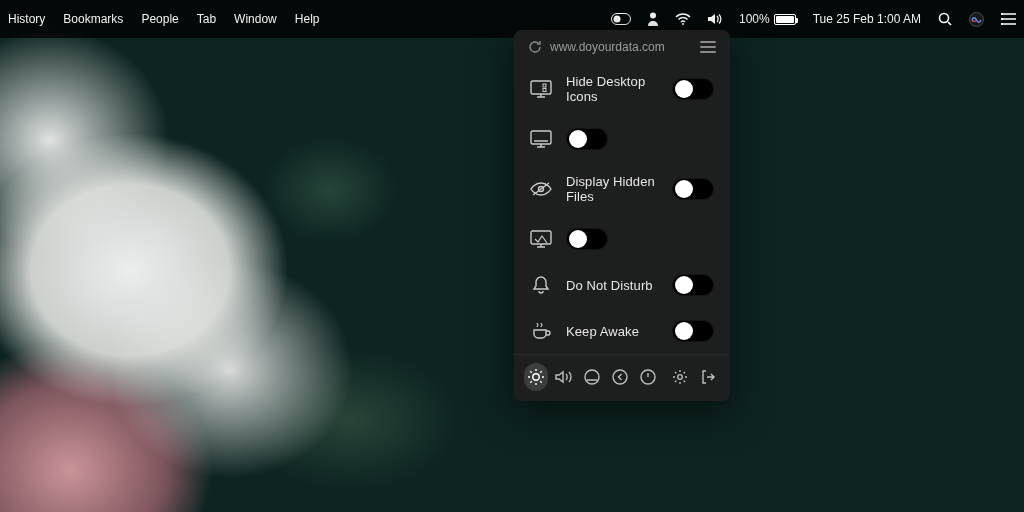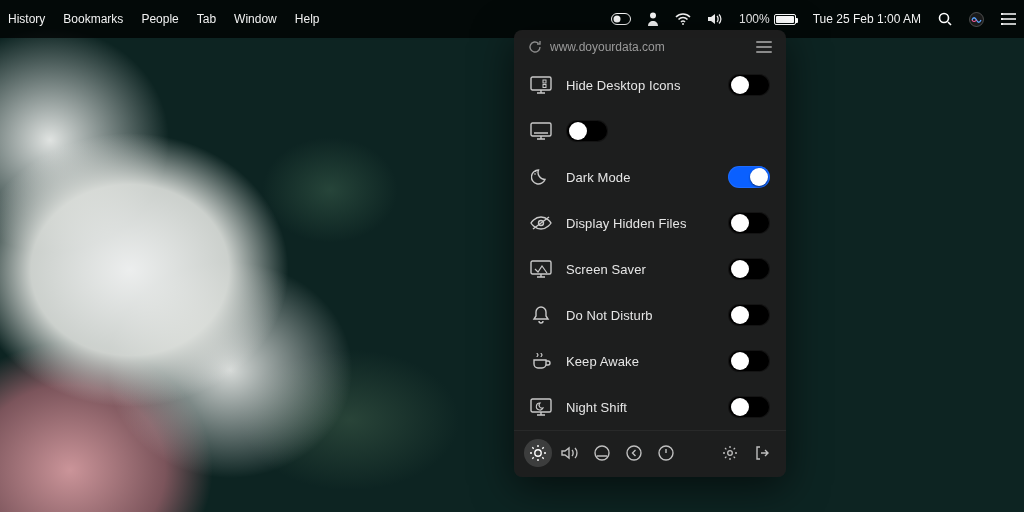--- a/index.html
+++ b/index.html
@@ -38,21 +38,21 @@
   .status-icon svg { display: block; }
   .battery-wrap { display: flex; align-items: center; gap: 4px; }
   .battery-body { width: 22px; height: 11px; border: 1px solid #fff; border-radius: 2px; position: relative; }
   .battery-body::after { content: ""; position: absolute; right: -3px; top: 3px; width: 2px; height: 5px; background: #fff; border-radius: 0 1px 1px 0; }
   .battery-fill { position: absolute; left: 1px; top: 1px; bottom: 1px; right: 1px; background: #fff; border-radius: 1px; }
 
   
   .panel {
     position: absolute;
     top: 30px; left: 514px;
-    width: 272px;
+    width: 216px;
     background: rgba(30,30,30,0.97);
     border-radius: 8px;
     box-shadow: 0 10px 40px rgba(0,0,0,0.6);
     color: #ddd;
     font-size: 13px;
     display: flex; flex-direction: column;
     overflow: hidden;
   }
   .panel-header {
     display: flex; align-items: center; gap: 8px;
@@ -215,32 +215,20 @@
             <rect x="1" y="1" width="20" height="13" rx="1.5"></rect>
             <path d="M7 17h8M11 14v3"></path>
             <path d="M4 11h14" stroke-width="1.6"></path>
           </svg>
       </span>
       <span class="switch">
           <span class="knob"></span>
         </span>
     </div>
 
-    <div class="toggle-row">
-      <span class="row-icon">
-        <svg width="20" height="20" viewBox="0 0 20 20" fill="none" stroke-width="1.4">
-            <path d="M14 12.5A7 7 0 0 1 7.5 3a7 7 0 1 0 6.5 9.5z"></path>
-            <path d="M4 4l1.5 1M3 7h2" stroke-width="1"></path>
-          </svg>
-      </span>
-      <span class="row-label">Dark Mode</span>
-      <span class="switch on">
-          <span class="knob"></span>
-        </span>
-    </div>
 
     <div class="toggle-row">
       <span class="row-icon">
         <svg width="22" height="16" viewBox="0 0 22 16" fill="none" stroke-width="1.4">
             <path d="M1 8s3.5-6 10-6 10 6 10 6-3.5 6-10 6S1 8 1 8z"></path>
             <circle cx="11" cy="8" r="2.5"></circle>
             <path d="M3 14 19 2"></path>
           </svg>
       </span>
       <span class="row-label">Display Hidden Files</span>
@@ -250,21 +238,20 @@
     </div>
 
     <div class="toggle-row">
       <span class="row-icon">
         <svg width="22" height="18" viewBox="0 0 22 18" fill="none" stroke-width="1.4">
             <rect x="1" y="1" width="20" height="13" rx="1.5"></rect>
             <path d="M7 17h8M11 14v3"></path>
             <path d="M5 9l3 3 4-6 5 7" stroke-width="1.2"></path>
           </svg>
       </span>
-      <span class="row-label">Screen Saver</span>
       <span class="switch">
           <span class="knob"></span>
         </span>
     </div>
 
     <div class="toggle-row">
       <span class="row-icon">
         <svg width="18" height="20" viewBox="0 0 18 20" fill="none" stroke-width="1.4">
             <path d="M9 2a5 5 0 0 0-5 5v4l-2 3h14l-2-3V7a5 5 0 0 0-5-5zM7 16a2 2 0 0 0 4 0"></path>
           </svg>
@@ -282,33 +269,20 @@
             <path d="M15 10h2a2 2 0 0 1 0 4h-2"></path>
             <path d="M6 6c0-1 1-1 1-2s-1-1-1-2M10 6c0-1 1-1 1-2s-1-1-1-2" stroke-width="1.1"></path>
           </svg>
       </span>
       <span class="row-label">Keep Awake</span>
       <span class="switch">
           <span class="knob"></span>
         </span>
     </div>
 
-    <div class="toggle-row">
-      <span class="row-icon">
-        <svg width="22" height="18" viewBox="0 0 22 18" fill="none" stroke-width="1.4">
-            <rect x="1" y="1" width="20" height="13" rx="1.5"></rect>
-            <path d="M7 17h8M11 14v3"></path>
-            <path d="M13 10a3.5 3.5 0 1 1-3-5 3 3 0 0 0 3 5z" stroke-width="1.1"></path>
-          </svg>
-      </span>
-      <span class="row-label">Night Shift</span>
-      <span class="switch">
-          <span class="knob"></span>
-        </span>
-    </div>
 
   </div>
 
   <div class="panel-footer">
     <span class="foot-btn active">
       <svg width="18" height="18" viewBox="0 0 18 18" fill="none" stroke-width="1.4">
           <circle cx="9" cy="9" r="3.2"></circle>
           <path d="M9 1v2M9 15v2M1 9h2M15 9h2M3.3 3.3l1.4 1.4M13.3 13.3l1.4 1.4M3.3 14.7l1.4-1.4M13.3 4.7l1.4-1.4"></path>
         </svg>
     </span>

